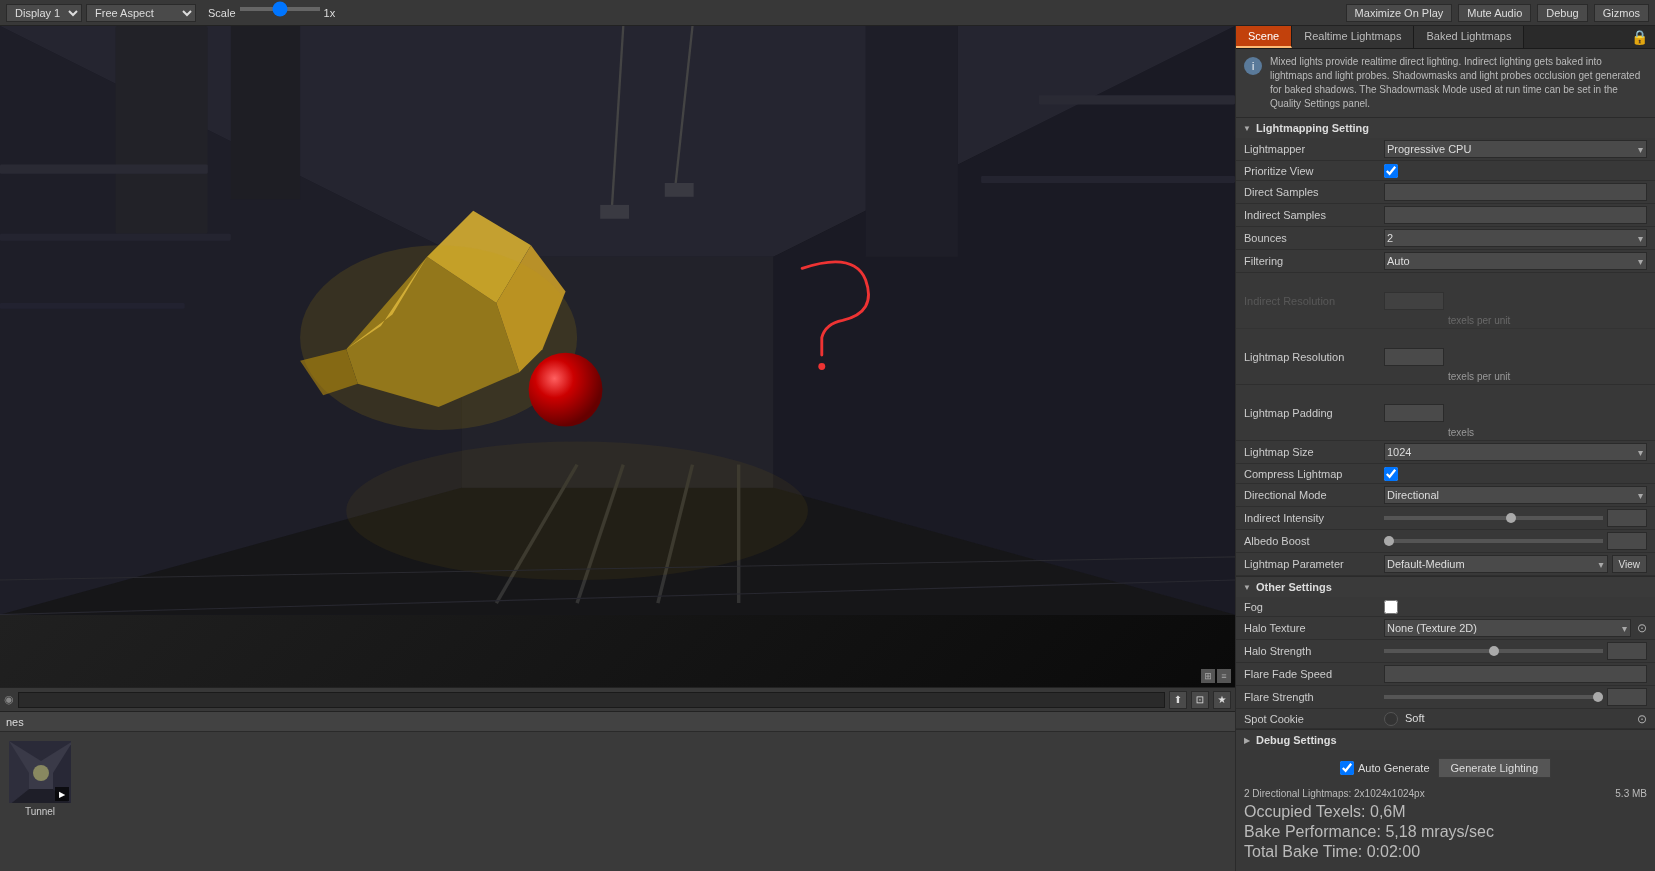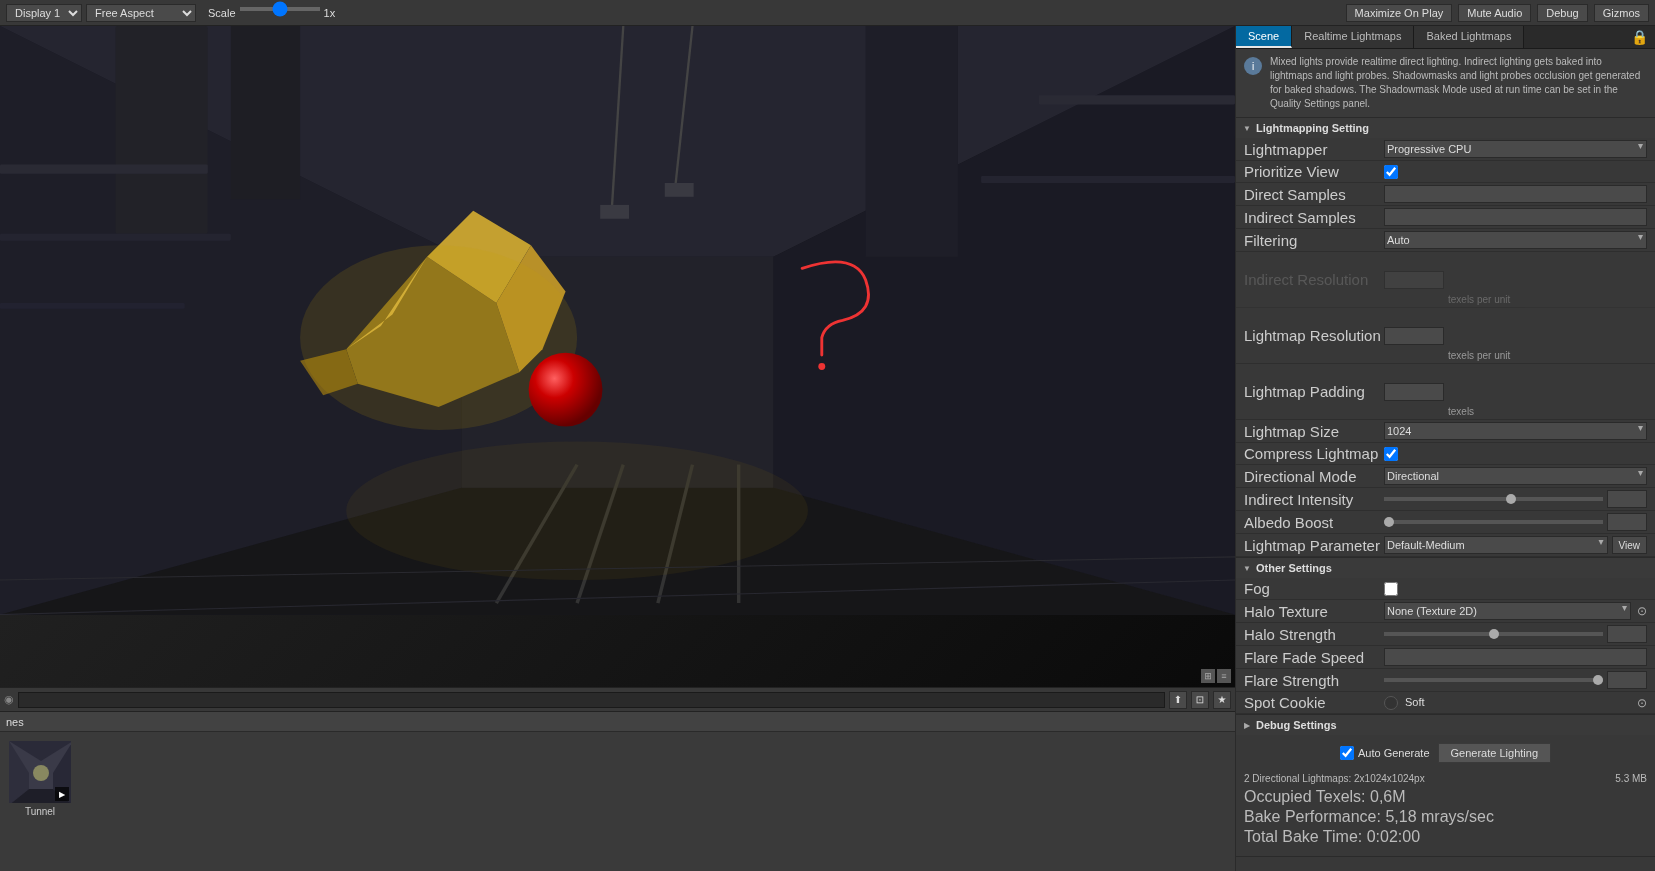--- a/index.html
+++ b/index.html
@@ -218,23 +218,23 @@
     }
     .tab {
       padding: 4px 12px;
       font-size: 11px;
       color: #bbb;
       cursor: pointer;
       border-right: 1px solid #1a1a1a;
       background: #333;
     }
     .tab.active {
-      background: #0369a1;
+      background: #c2410c;
       color: #fff;
-      border-bottom: 2px solid #e5e5e5;
+      border-bottom: 2px solid #fdba74;
     }
     .tab-icon-btn {
       margin-left: auto;
       display: flex;
       align-items: center;
       padding: 0 6px;
       cursor: pointer;
       color: #aaa;
       font-size: 14px;
     }
@@ -314,21 +314,21 @@
     
     .setting-row {
       display: flex;
       align-items: center;
       padding: 2px 8px;
       min-height: 20px;
       border-bottom: 1px solid #2e2e2e;
     }
     .setting-label {
       width: 140px;
-      font-size: 15px;
+      font-size: 11px;
       color: #ccc;
       flex-shrink: 0;
     }
     .setting-label-disabled {
       color: #777;
     }
     .setting-value {
       flex: 1;
       display: flex;
       align-items: center;
@@ -343,20 +343,21 @@
       height: 18px;
       padding: 0 2px;
       cursor: pointer;
       appearance: none;
       position: relative;
     }
     .setting-dropdown-wrapper {
       flex: 1;
       position: relative;
       display: flex;
+      align-items: center;
     }
     .setting-dropdown-wrapper::after {
       content: '▾';
       position: absolute;
       right: 4px;
       color: #aaa;
       font-size: 10px;
       pointer-events: none;
     }
     .setting-input {
@@ -667,20 +668,30 @@
           </div>
         </div>
 
         <div class="setting-row">
           <span class="setting-label">Indirect Samples</span>
           <div class="setting-value">
             <input type="text" class="setting-input" style="">
           </div>
         </div>
 
+        <div class="setting-row">
+          <span class="setting-label">Bounces</span>
+          <div class="setting-value">
+            <div class="setting-dropdown-wrapper">
+              <select class="setting-dropdown" style="width:100%;padding-right:18px;">
+                <option>2</option>
+              </select>
+            </div>
+          </div>
+        </div>
 
         <div class="setting-row">
           <span class="setting-label">Filtering</span>
           <div class="setting-value">
             <div class="setting-dropdown-wrapper">
               <select class="setting-dropdown" style="width:100%;">
                 <option>Auto</option>
               </select>
             </div>
           </div>

